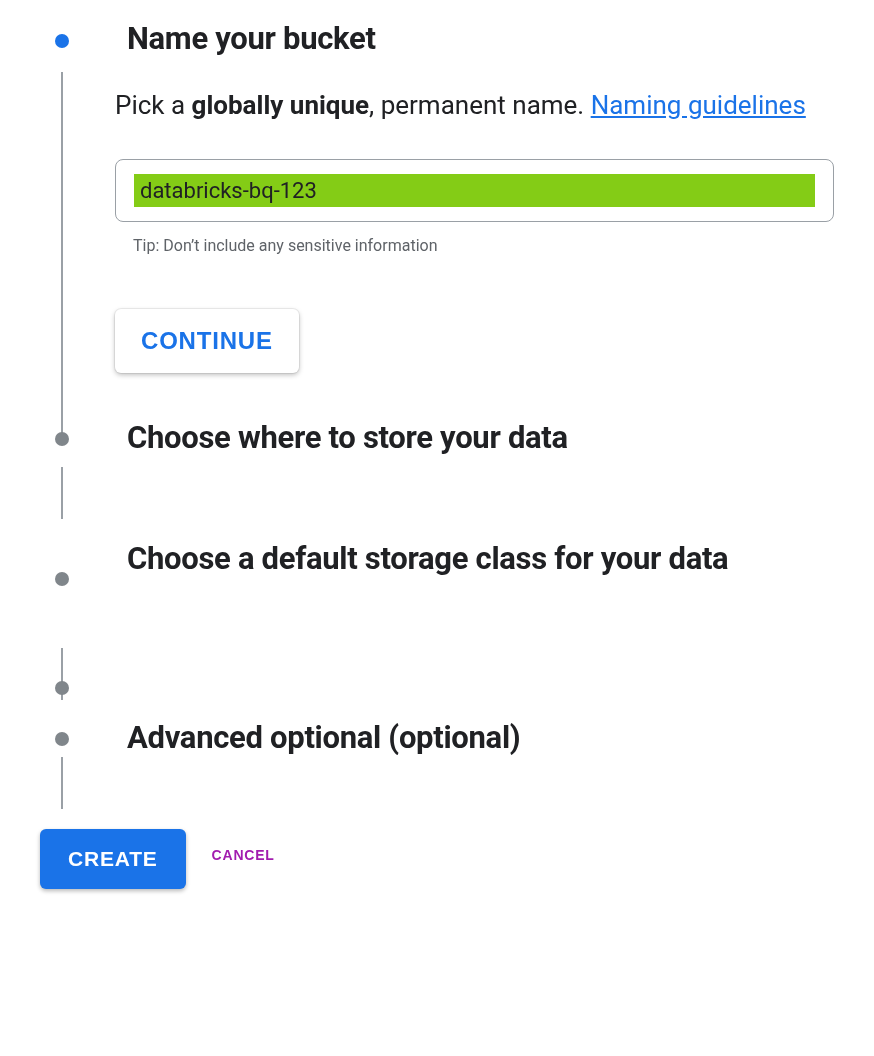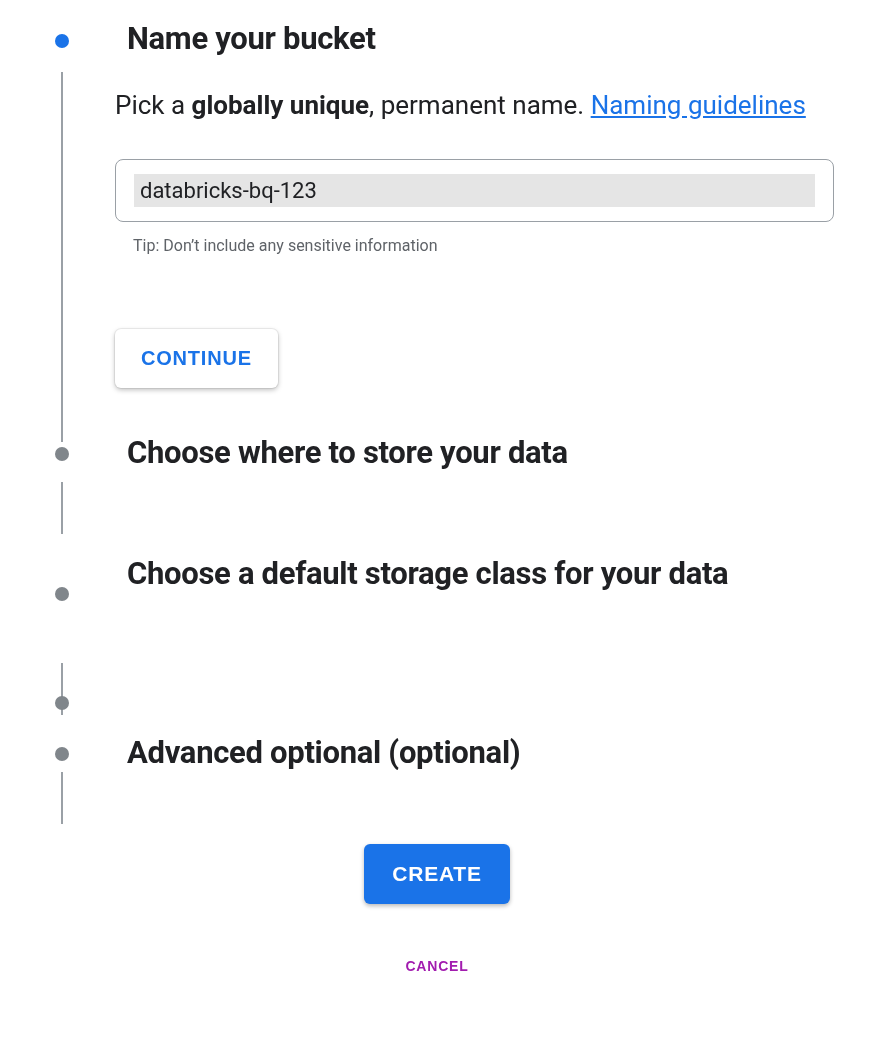--- a/index.html
+++ b/index.html
@@ -61,51 +61,50 @@
     border: 1.5px solid #9aa0a6;
     border-radius: 8px;
     padding: 14px 18px;
   }
   .bucket-input {
     width: 100%;
     border: none;
     outline: none;
     font-size: 22px;
     padding: 4px 6px;
-    background: #e5e5e5;
+    background: #84cc16;
     color: #202124;
     font-family: inherit;
   }
   .tip {
     margin-top: 14px;
     font-size: 16px;
     color: #5f6368;
     padding-left: 18px;
   }
   .continue-btn {
     display: inline-block;
-    margin-top: 74px;
+    margin-top: 54px;
     background: #fff;
     border: none;
     border-radius: 6px;
     padding: 18px 26px;
-    font-size: 20px;
+    font-size: 24px;
     font-weight: 600;
     letter-spacing: 0.8px;
     color: #1a73e8;
     cursor: pointer;
     box-shadow: 0 2px 5px rgba(0,0,0,0.25), 0 0 0 1px rgba(0,0,0,0.06);
   }
   .footer-actions {
     display: flex;
-    gap: 36px;
-    align-items: center;
+    gap: 20px;
+    align-items: flex-start;
     margin-top: 52px;
     padding-left: 0;
-    flex-direction: column;
   }
   .create-btn {
     background: #1a73e8;
     color: #fff;
     border: none;
     border-radius: 6px;
     padding: 18px 28px;
     font-size: 21px;
     font-weight: 600;
     letter-spacing: 0.8px;

